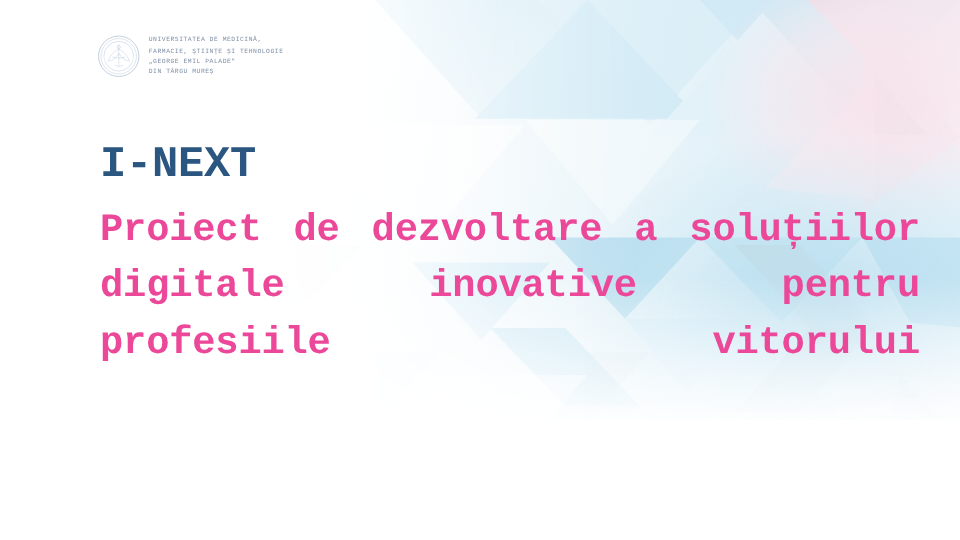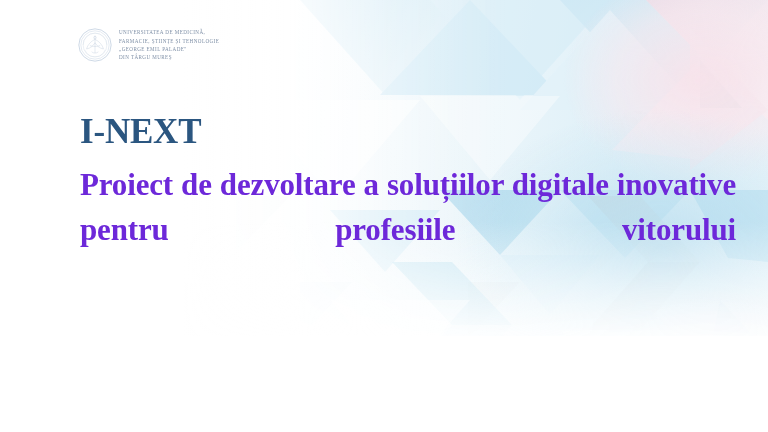--- a/index.html
+++ b/index.html
@@ -6,21 +6,21 @@
     margin: 0;
     padding: 0;
     background: #ffffff;
   }
   #slide {
     position: relative;
     width: 768px;
     height: 336px;
     overflow: hidden;
     background: #ffffff;
-    font-family: Liberation Serif, serif;
+    font-family: Liberation Mono, monospace;
   }
 
   
   .bg-layer {
     position: absolute;
     inset: 0;
     pointer-events: none;
   }
   
   .bg-base {
@@ -111,21 +111,21 @@
     font-size: 35px;
     font-weight: 700;
     color: #2b5680;
     line-height: 44px;
     letter-spacing: -0.2px;
     margin: 0 0 8px 0;
   }
   .subtitle {
     font-size: 31px;
     font-weight: 700;
-    color: #6d28d9;
+    color: #ec4899;
     line-height: 45px;
     letter-spacing: -0.15px;
     text-align: justify;
     margin: 0;
   }
   .subtitle::after {
     content: "";
     display: inline-block;
     width: 100%;
     height: 0;

